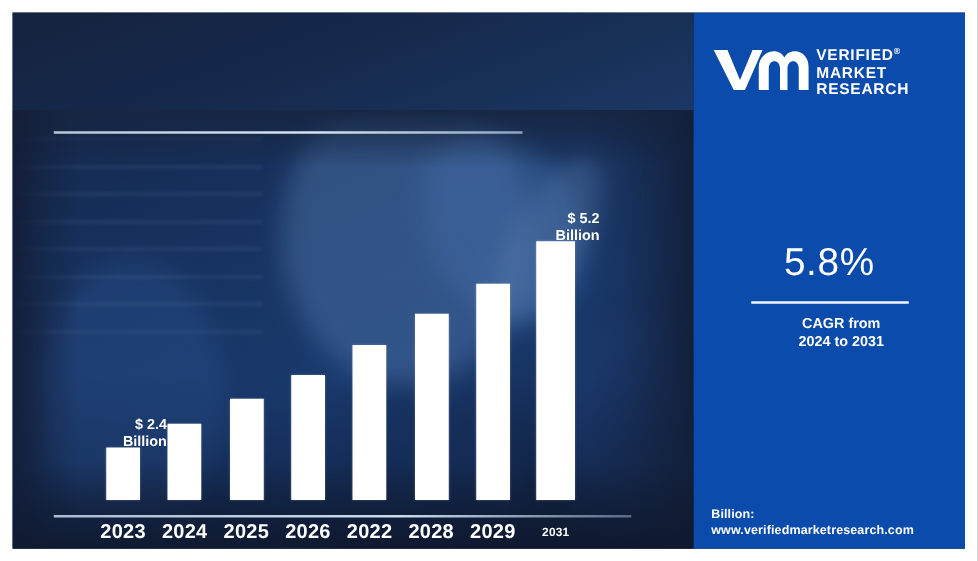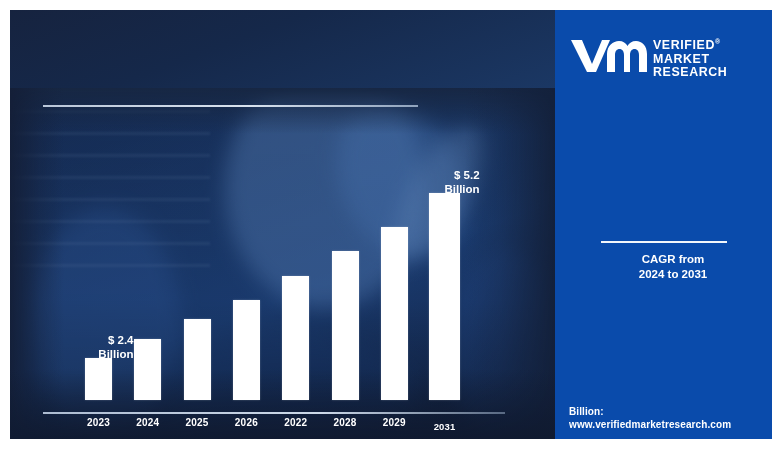--- a/index.html
+++ b/index.html
@@ -141,21 +141,21 @@
   }
   .bar {
     position: absolute;
     bottom: 39px;           
     background: #ffffff;
     box-shadow: 0 0 2px rgba(255,255,255,0.25);
   }
   .tick-label {
     position: absolute;
     top: 407px;
-    font-size: 10px;
+    font-size: 16px;
     font-weight: bold;
     color: #ffffff;
     text-align: center;
     letter-spacing: 0.2px;
   }
   .tick-label.last {
     top: 411px;
     font-size: 9.5px;
   }
   .value-label {
@@ -314,20 +314,21 @@
             <path d="M38 35 L38 17 C38 9 44 4 50 4 C54 4 57 6 58.5 9 C60 6 63 4 67 4 C73 4 78 9 78 17 L78 35 L70 35 L70 18 C70 14 68 12 65.5 12 C63 12 61 14 61 18 L61 35 L55 35 L55 18 C55 14 53 12 50.5 12 C48 12 46 14 46 18 L46 35 Z" fill="#ffffff"></path>
           </svg>
         </div>
         <div class="logo-text">
           <div><span>VERIFIED</span><span class="reg">®</span></div>
           <div>MARKET</div>
           <div>RESEARCH</div>
         </div>
       </div>
 
+      <div class="cagr-value">5.8%</div>
       <div class="cagr-rule"></div>
       <div class="cagr-caption">CAGR from
 2024 to 2031</div>
 
       <div class="source">Billion:
 www.verifiedmarketresearch.com</div>
     </div>
 
   </div>
 </div>

